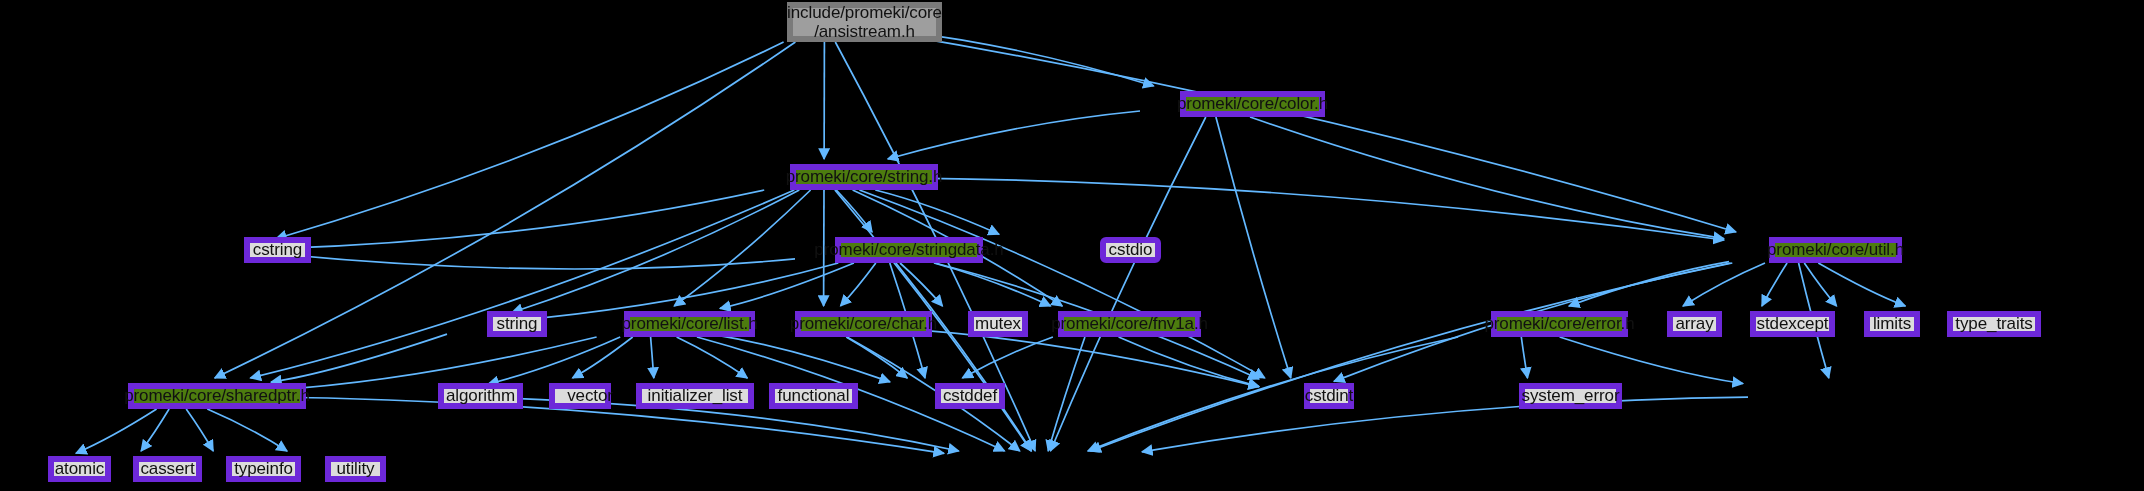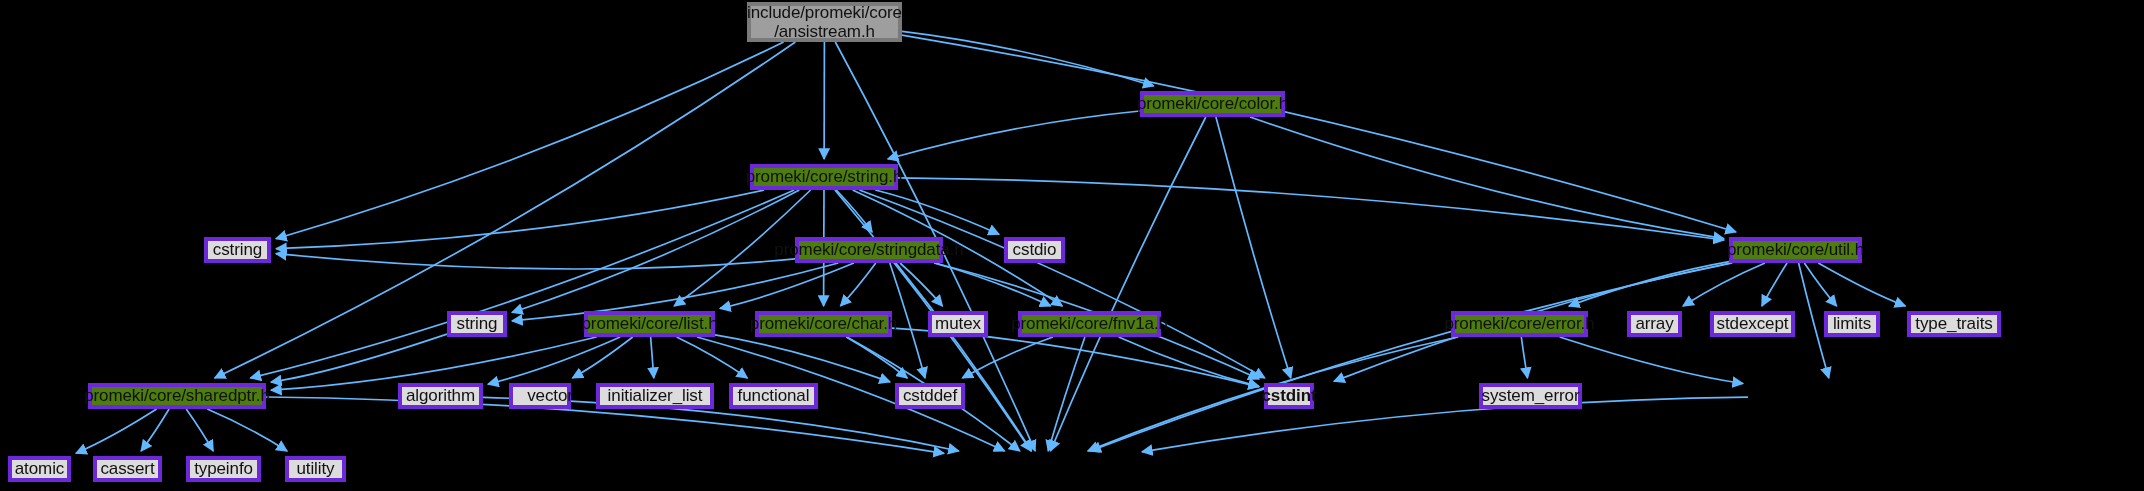--- a/index.html
+++ b/index.html
@@ -26,31 +26,32 @@
   #node-layer {
     position: absolute;
     left: 0;
     top: 0;
     width: 2144px;
     height: 491px;
   }
   .node {
     position: absolute;
     box-sizing: border-box;
-    border: 4px solid #6d28d9;
+    border: 6px solid #6d28d9;
     background: #dcdcdc;
     color: #111111;
     font-size: 17px;
     line-height: 1.12;
     display: flex;
     align-items: center;
     justify-content: center;
     text-align: center;
     white-space: pre;
     letter-spacing: -0.1px;
+    margin-left: 40px;
   }
   .node.white { background: #4d7c0f; }
   .node.root  { background: #9e9e9e; border-color: #7a7a7a; }
 </style>
 </head>
 <body>
 
 <div id="graph-root">
   <svg id="edge-layer" viewBox="0 0 2144 491" width="2144" height="491">
       <defs>
@@ -121,38 +122,38 @@
       <path d="M447.0,334.1 Q330.2,373.3 271.0,382.1" fill="none" stroke="#63b8ff" stroke-width="1.7" marker-end="url(#ah)"></path>
       <path d="M483.0,397.3 Q745.0,405.3 958.8,451.0" fill="none" stroke="#63b8ff" stroke-width="1.7" marker-end="url(#ah)"></path>
     </svg>
   <div id="node-layer">
       <div class="node root" style="left: 747px; top: 2px; width: 155px; height: 40px;">include/promeki/core
 /ansistream.h</div>
       <div class="node white" style="left: 1140px; top: 91px; width: 145px; height: 26px;">promeki/core/color.h</div>
       <div class="node white" style="left: 750px; top: 164px; width: 148px; height: 26px;">promeki/core/string.h</div>
       <div class="node" style="left: 204px; top: 237px; width: 67px; height: 26px;">cstring</div>
       <div class="node white" style="left: 795px; top: 237px; width: 148px; height: 26px;">promeki/core/stringdata.h</div>
-      <div class="node" style="left: 1004px; top: 237px; width: 61px; height: 26px;">cstdio</div>
+      <div class="node" style="left: 1060px; top: 237px; width: 61px; height: 26px; border-radius: 6px;">cstdio</div>
       <div class="node white" style="left: 1729px; top: 237px; width: 133px; height: 26px;">promeki/core/util.h</div>
       <div class="node" style="left: 447px; top: 311px; width: 60px; height: 26px;">string</div>
       <div class="node white" style="left: 584px; top: 311px; width: 131px; height: 26px;">promeki/core/list.h</div>
       <div class="node white" style="left: 755px; top: 311px; width: 137px; height: 26px;">promeki/core/char.h</div>
       <div class="node" style="left: 928px; top: 311px; width: 60px; height: 26px;">mutex</div>
       <div class="node white" style="left: 1018px; top: 311px; width: 143px; height: 26px;">promeki/core/fnv1a.h</div>
       <div class="node white" style="left: 1451px; top: 311px; width: 137px; height: 26px;">promeki/core/error.h</div>
       <div class="node" style="left: 1627px; top: 311px; width: 55px; height: 26px;">array</div>
       <div class="node" style="left: 1710px; top: 311px; width: 85px; height: 26px;">stdexcept</div>
       <div class="node" style="left: 1824px; top: 311px; width: 56px; height: 26px;">limits</div>
       <div class="node" style="left: 1907px; top: 311px; width: 94px; height: 26px;">type_traits</div>
       <div class="node white" style="left: 88px; top: 383px; width: 178px; height: 26px;">promeki/core/sharedptr.h</div>
       <div class="node" style="left: 398px; top: 383px; width: 85px; height: 26px;">algorithm</div>
       <div class="node" style="left: 509px; top: 383px; width: 62px; height: 26px; padding-left: 20px;">vector</div>
       <div class="node" style="left: 596px; top: 383px; width: 118px; height: 26px;">initializer_list</div>
       <div class="node" style="left: 729px; top: 383px; width: 89px; height: 26px;">functional</div>
       <div class="node" style="left: 895px; top: 383px; width: 70px; height: 26px;">cstddef</div>
-      <div class="node" style="left: 1264px; top: 383px; width: 50px; height: 26px; font-weight: bold;">cstdint</div>
+      <div class="node" style="left: 1264px; top: 383px; width: 50px; height: 26px;">cstdint</div>
       <div class="node" style="left: 1479px; top: 383px; width: 103px; height: 26px;">system_error</div>
       <div class="node" style="left: 8px; top: 456px; width: 63px; height: 26px;">atomic</div>
       <div class="node" style="left: 93px; top: 456px; width: 69px; height: 26px;">cassert</div>
       <div class="node" style="left: 186px; top: 456px; width: 75px; height: 26px;">typeinfo</div>
       <div class="node" style="left: 285px; top: 456px; width: 61px; height: 26px;">utility</div>
     </div>
 </div>
 
 </body></html>

